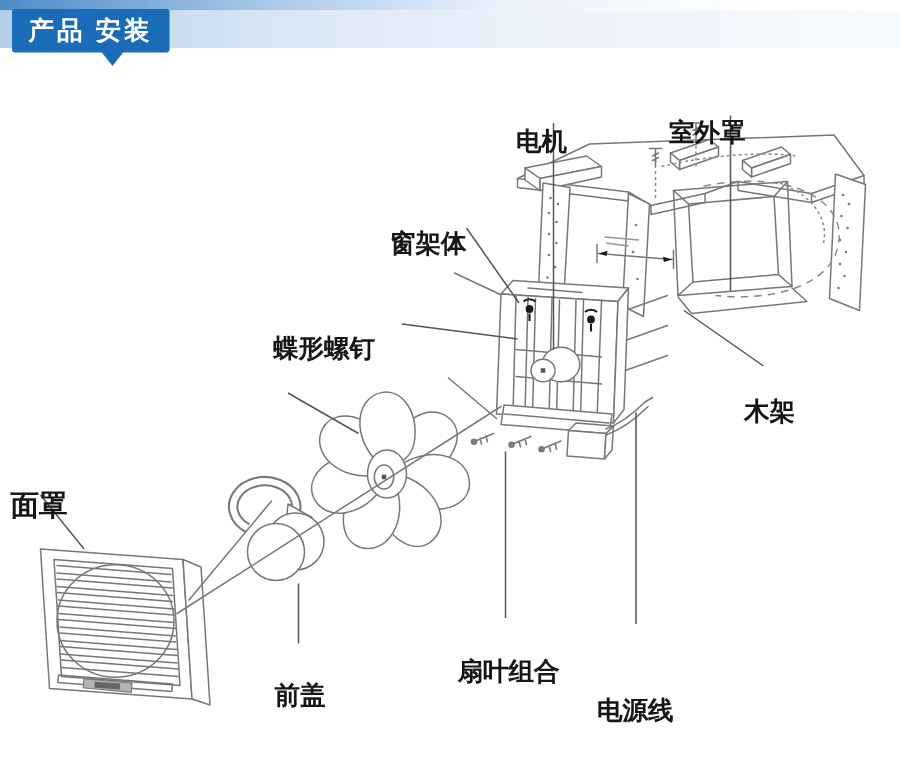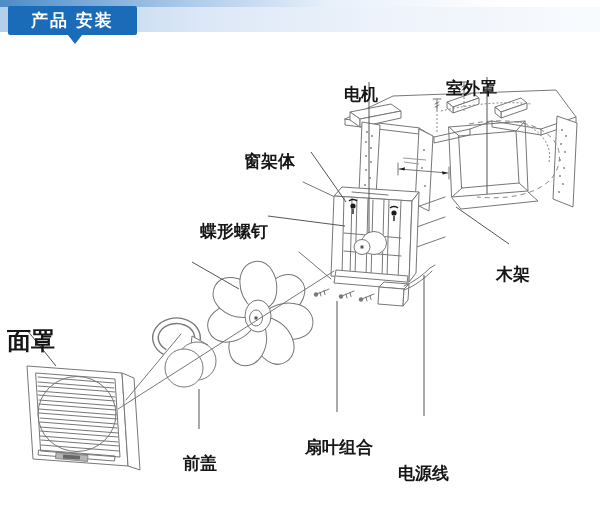--- a/index.html
+++ b/index.html
@@ -5,36 +5,36 @@
   html,body{margin:0;padding:0;}
   body{width:600px;height:510px;overflow:hidden;background:#ffffff;
        font-family:"Liberation Sans","DejaVu Sans",sans-serif;}
   #stage{position:relative;width:600px;height:510px;background:#fff;}
 
   
   .band-top{position:absolute;left:0;top:0;width:600px;height:7px;
     background:linear-gradient(90deg,#4d8cc8 0%,#a9c8e8 30%,#e8f0fa 55%,#ffffff 85%);}
   .band-main{position:absolute;left:0;top:7px;width:600px;height:25px;
     background:linear-gradient(90deg,#b3cfec 0%,#dde8f7 35%,#eef3fb 65%,#f8fbfe 100%);}
-  .badge{position:absolute;left:8px;top:6px;padding:3px 23px;
+  .badge{position:absolute;left:8px;top:6px;padding:3px 11px;
     background:#1a6bb8;color:#fff;font-size:17px;font-weight:bold;
     letter-spacing:2px;border-radius:2px;}
   .badge-pointer{position:absolute;left:64px;top:30px;width:0;height:0;
     border-left:11px solid transparent;border-right:11px solid transparent;
     border-top:14px solid #1a6bb8;}
 
   
   .lbl{position:absolute;color:#161616;font-weight:bold;font-size:17px;
     white-space:nowrap;line-height:1.15;margin-top:24px;}
   .lbl-motor{left:344px;top:61px;}
   .lbl-outdoor{left:446px;top:55px;}
-  .lbl-winframe{left:244px;top:129px;font-family:Liberation Mono, monospace;}
-  .lbl-butterfly{left:200px;top:199px;font-family:Liberation Mono, monospace;}
+  .lbl-winframe{left:260px;top:129px;}
+  .lbl-butterfly{left:182px;top:199px;}
   .lbl-fan{left:112px;top:248px;}
-  .lbl-face{left:7px;top:303px;font-size:24px;}
+  .lbl-face{left:7px;top:303px;font-size:19px;}
   .lbl-frontcover{left:183px;top:430px;font-family:Liberation Serif, serif;}
   .lbl-selftap{left:281px;top:413px;width:116px;text-align:center;line-height:1.35;}
   .lbl-powercord{left:398px;top:440px;}
   .lbl-woodframe{left:496px;top:241px;}
 
   svg{position:absolute;left:0;top:0;}
   .ln{stroke:#777;stroke-width:1;fill:none;stroke-linecap:round;stroke-linejoin:round;}
   .lnw{stroke:#777;stroke-width:1;fill:#fff;stroke-linejoin:round;}
   .dash{stroke:#8a8a8a;stroke-width:1;fill:none;stroke-dasharray:5 4;}
   .dash2{stroke:#8a8a8a;stroke-width:1;fill:none;stroke-dasharray:2 2;}

